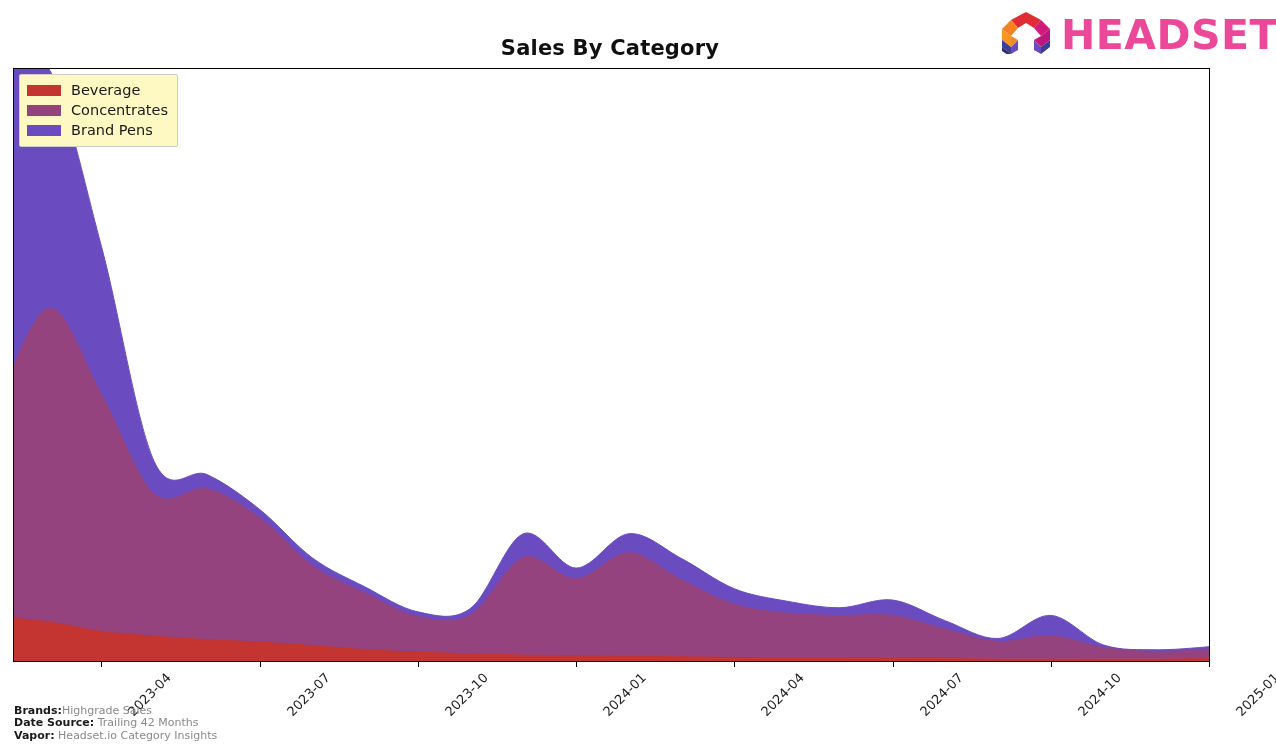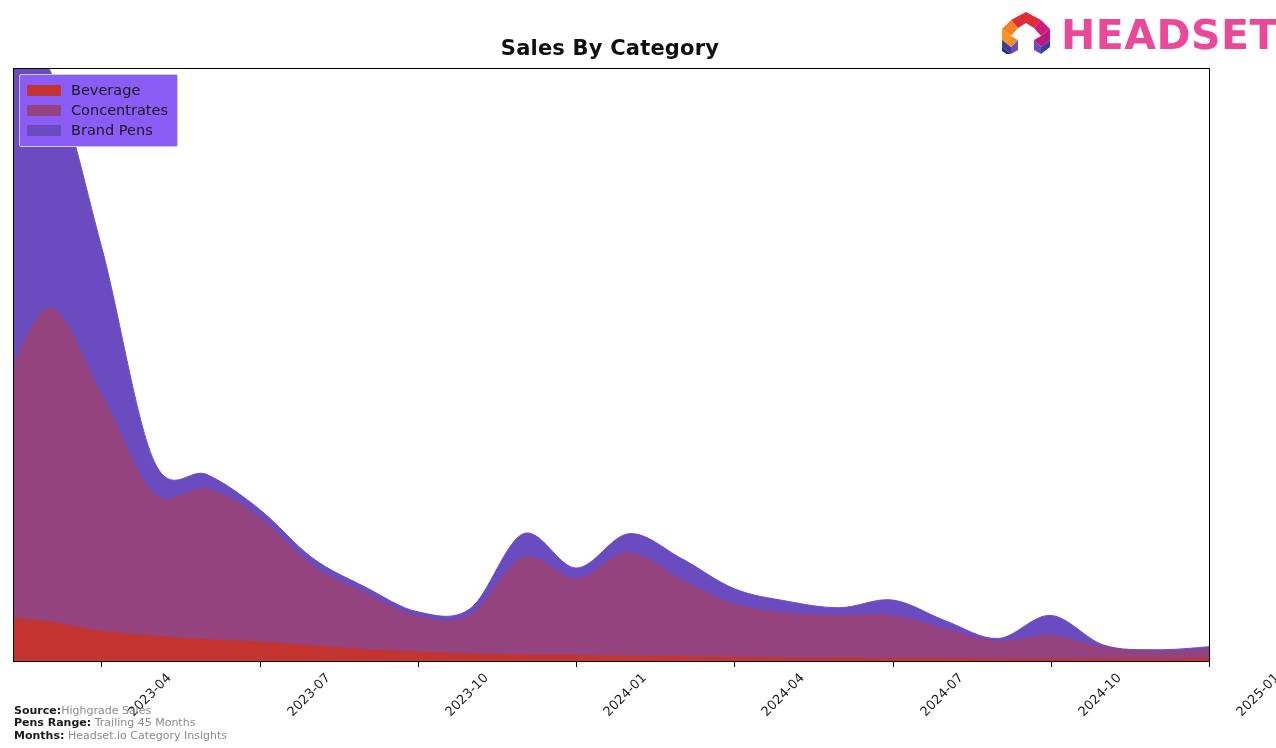--- a/index.html
+++ b/index.html
@@ -68,21 +68,21 @@
     left: 0;
     top: 0;
     display: block;
   }
 
   
   .legend {
     position: absolute;
     left: 19px;
     top: 74px;
-    background: #8b5cf6;
+    background: #fef9c3;
     border: 1px solid #cccccc;
     border-radius: 2px;
     padding: 5px 9px 6px 7px;
     z-index: 5;
   }
   .legend-row {
     display: flex;
     align-items: center;
     height: 20px;
   }
@@ -206,25 +206,25 @@
       <div class="xtick-mark" style="left: 879.565px;"></div>
       <div class="xtick-label" style="left: 887.565px;">2024-07</div>
       <div class="xtick-mark" style="left: 1037.78px;"></div>
       <div class="xtick-label" style="left: 1045.78px;">2024-10</div>
       <div class="xtick-mark" style="left: 1196px;"></div>
       <div class="xtick-label" style="left: 1204px;">2025-01</div>
     </div>
 
   <div class="footer">
     <div class="footer-line">
-      <span class="footer-key">Source:</span><span>Highgrade Sales</span>
+      <span class="footer-key">Brands:</span><span>Highgrade Sales</span>
     </div>
     <div class="footer-line">
-      <span class="footer-key">Pens Range:</span>
-      <span>Trailing 45 Months</span>
+      <span class="footer-key">Date Source:</span>
+      <span>Trailing 42 Months</span>
     </div>
     <div class="footer-line">
-      <span class="footer-key">Months:</span>
+      <span class="footer-key">Vapor:</span>
       <span>Headset.io Category Insights</span>
     </div>
   </div>
 
 </div>
 
 </body></html>

